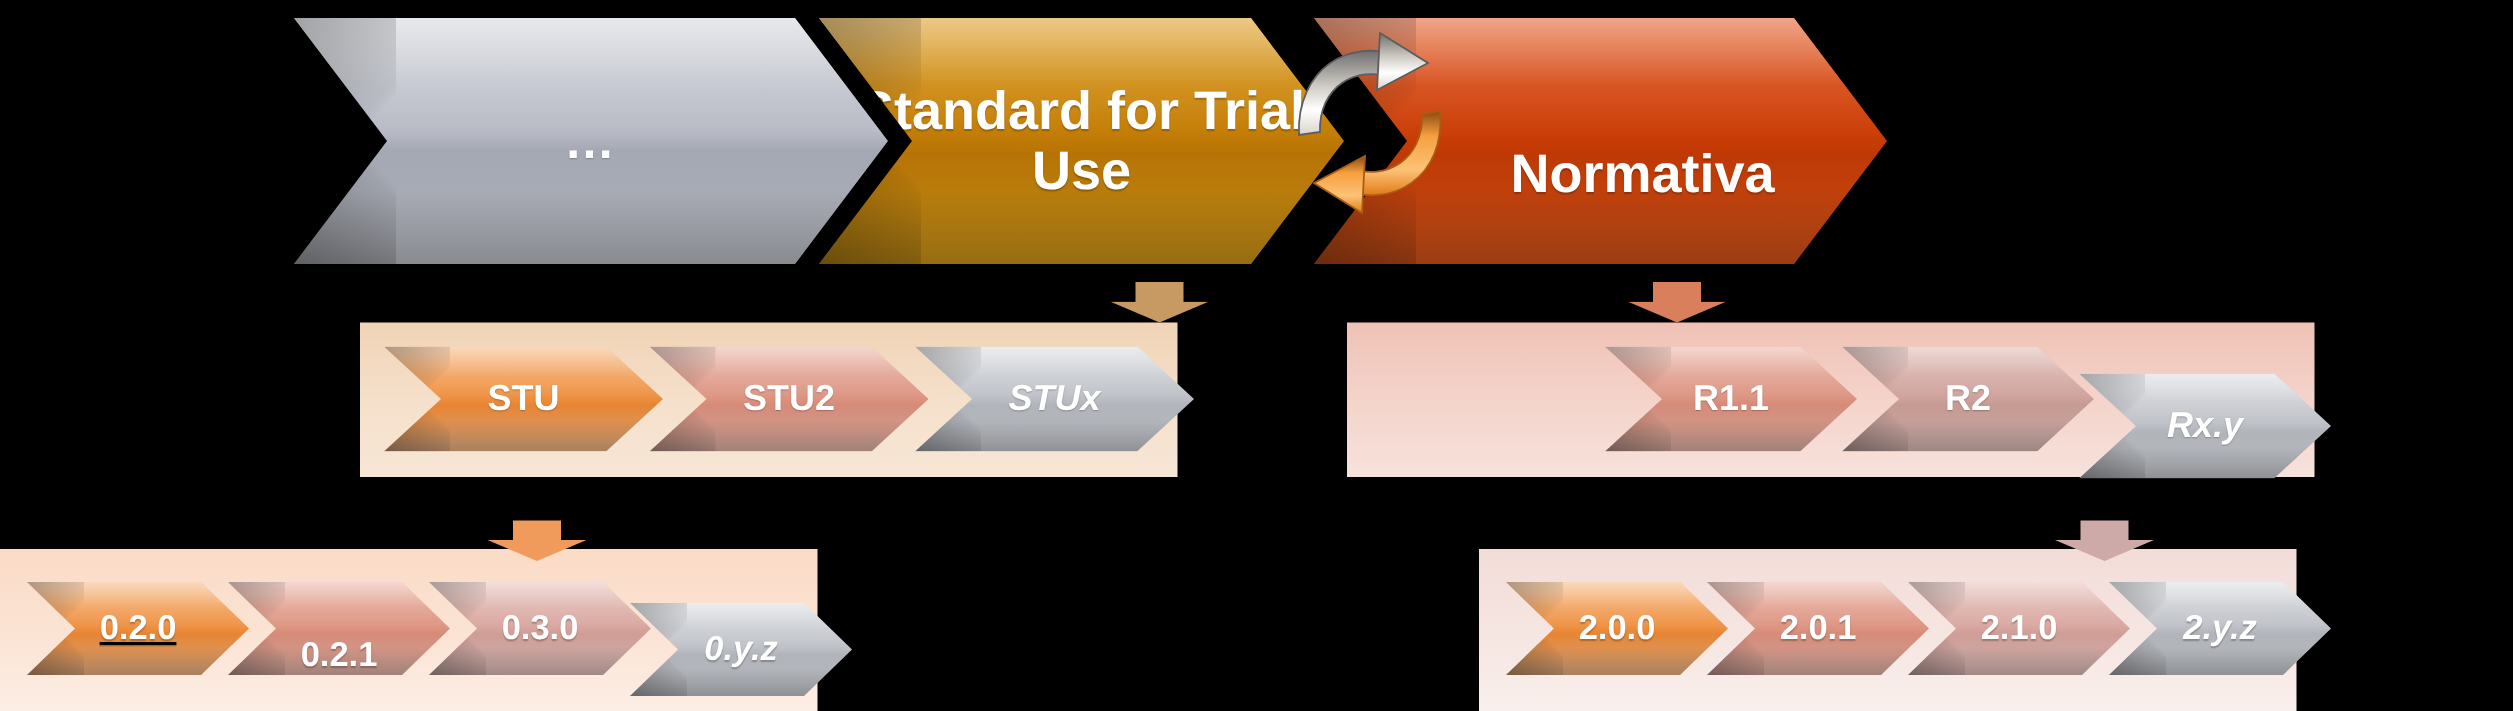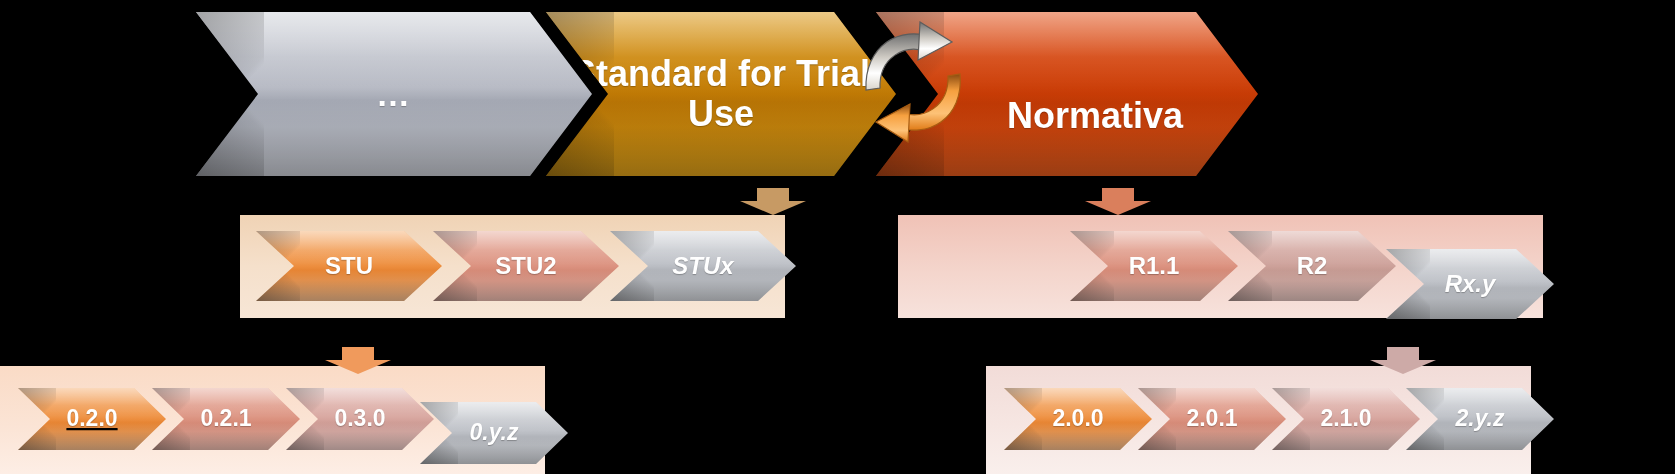--- a/index.html
+++ b/index.html
@@ -261,21 +261,21 @@
     </div>
   </div>
 
   <div class="band" id="band-ver-left">
     <div class="chev mini sw-orange" style="left:18px;  width:148px;text-decoration:underline;">
       <span class="bevel-top"></span>
       <span class="bevel-bot"></span>
       <span class="bevel-in"></span>
       <span class="lbl">0.2.0</span>
     </div>
-    <div class="chev mini sw-salmon" style="left:152px; width:148px;">
+    <div class="chev mini sw-salmon" style="left:152px; width:148px;align-items:flex-end;">
       <span class="bevel-top"></span>
       <span class="bevel-bot"></span>
       <span class="bevel-in"></span>
       <span class="lbl">0.2.1</span>
     </div>
     <div class="chev mini sw-pinkrose" style="left:286px; width:148px;">
       <span class="bevel-top"></span>
       <span class="bevel-bot"></span>
       <span class="bevel-in"></span>
       <span class="lbl">0.3.0</span>

